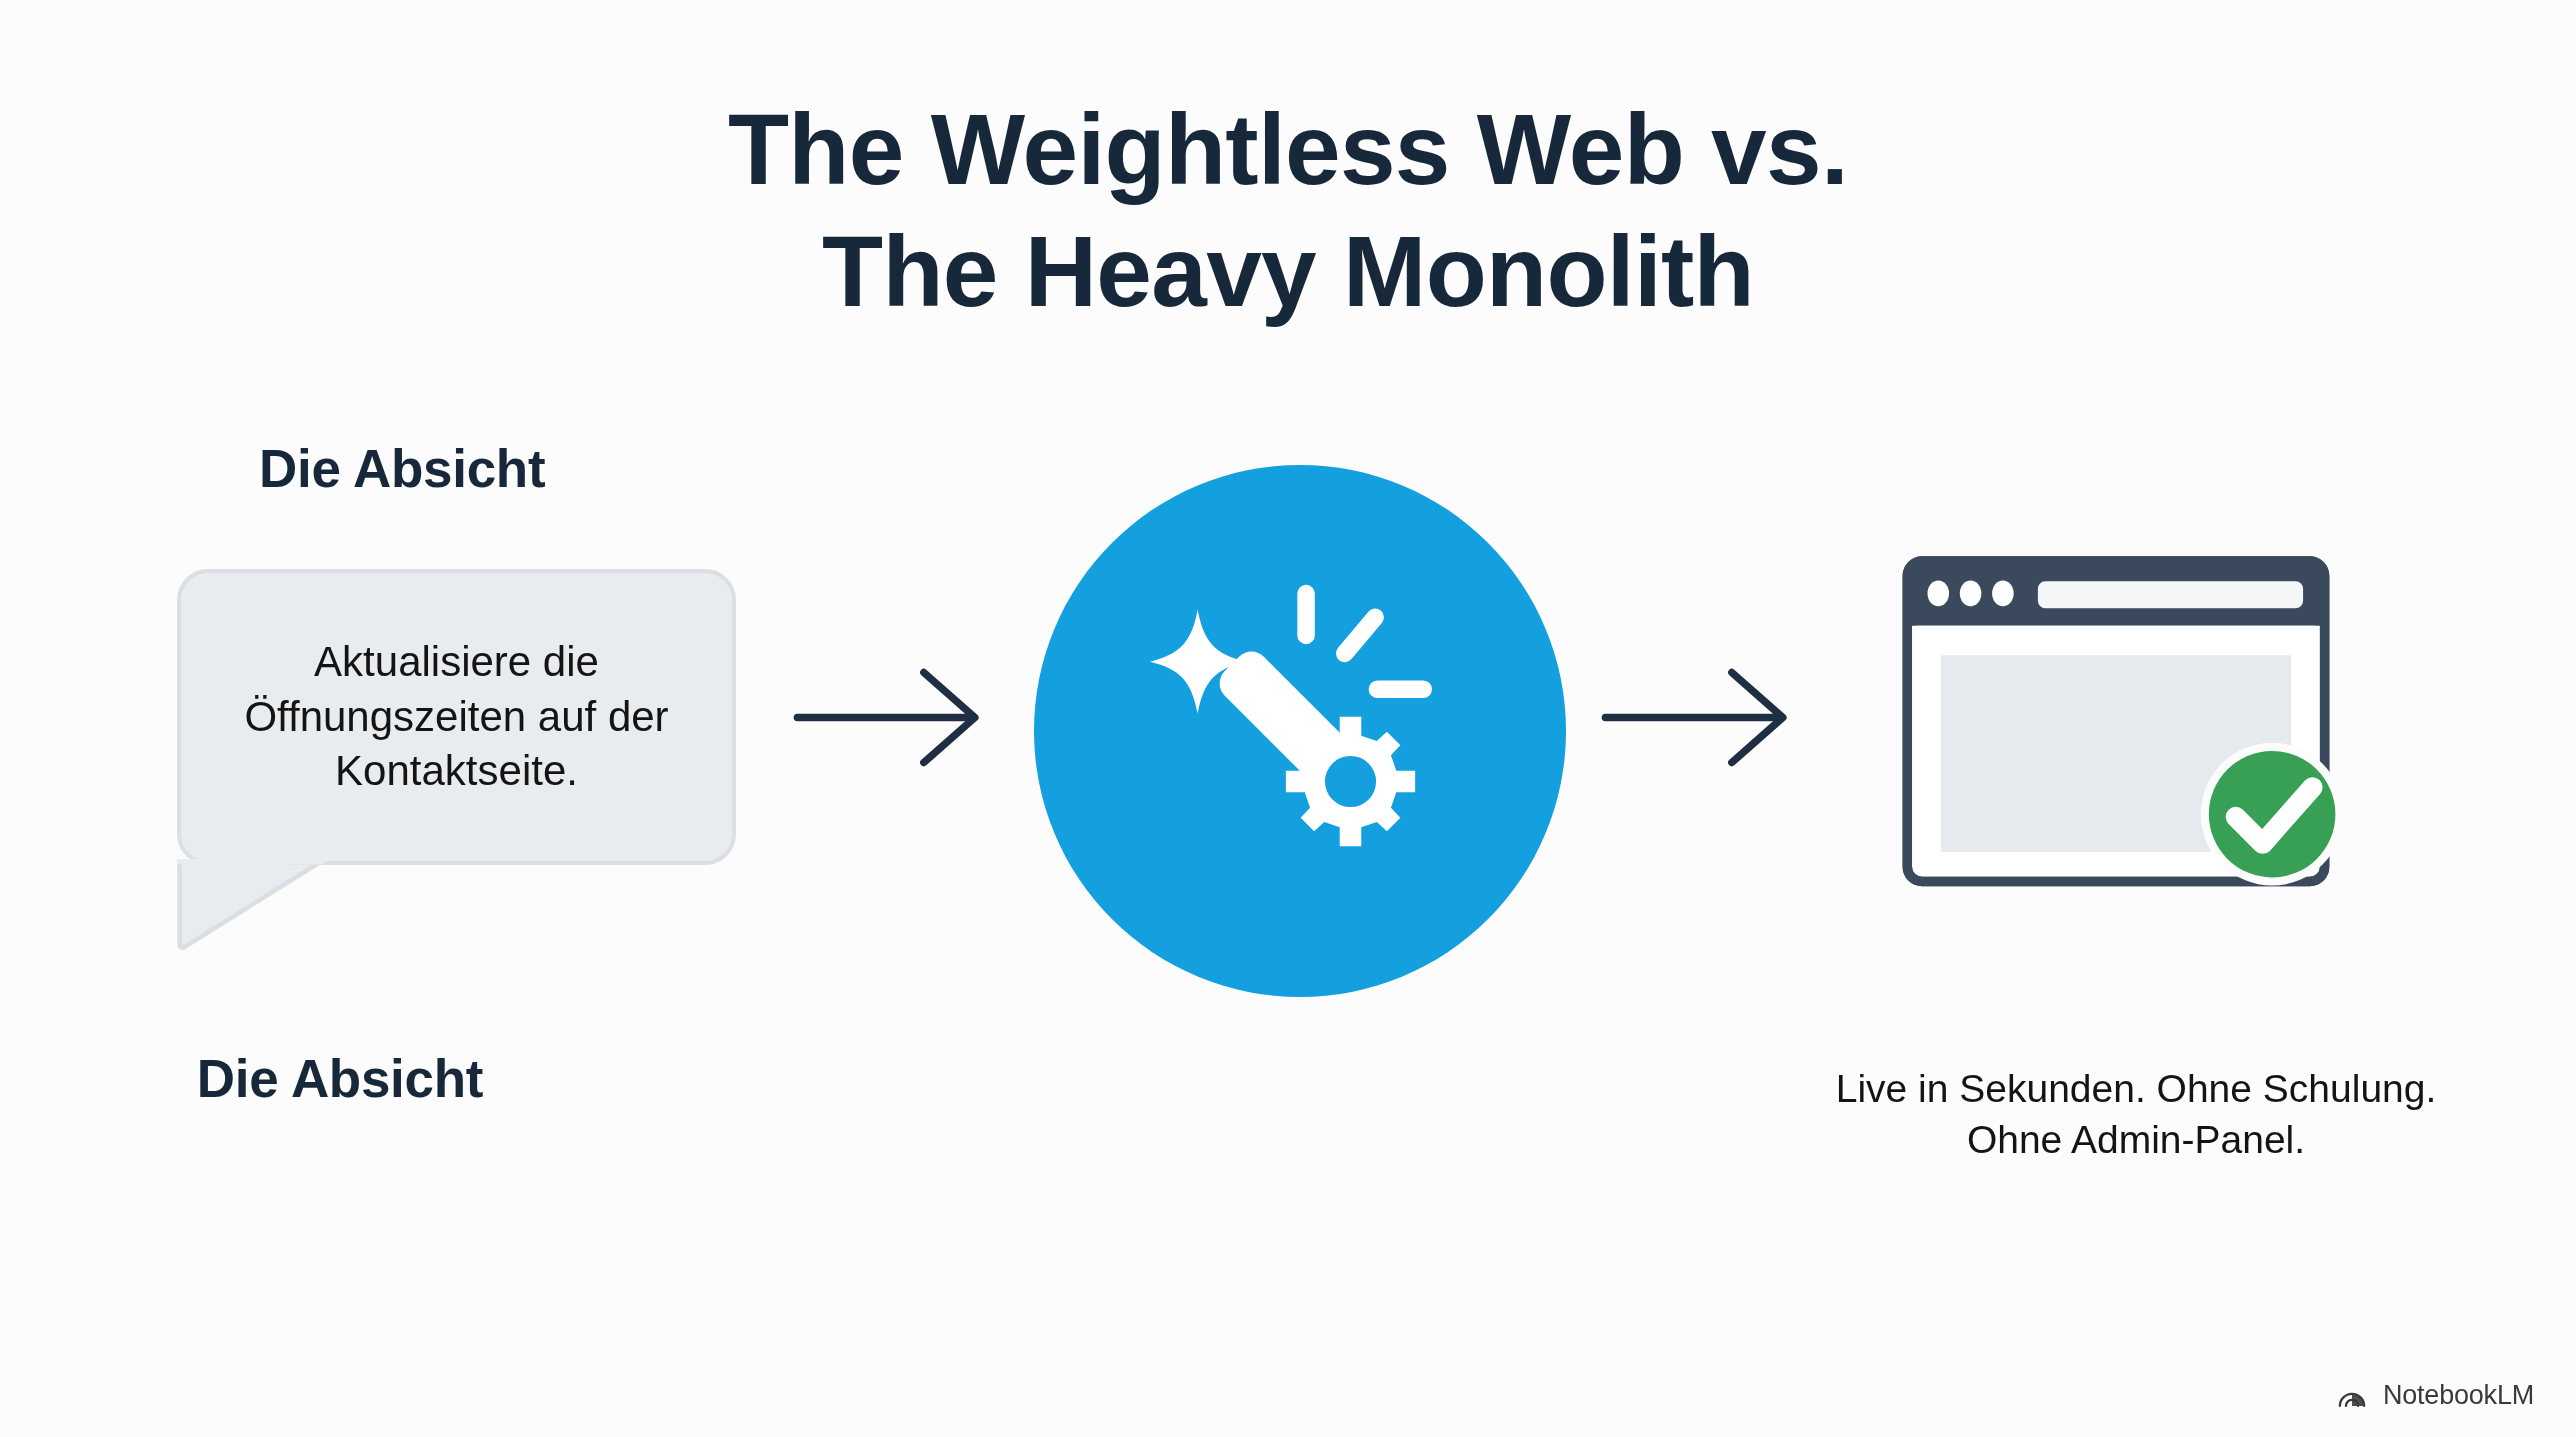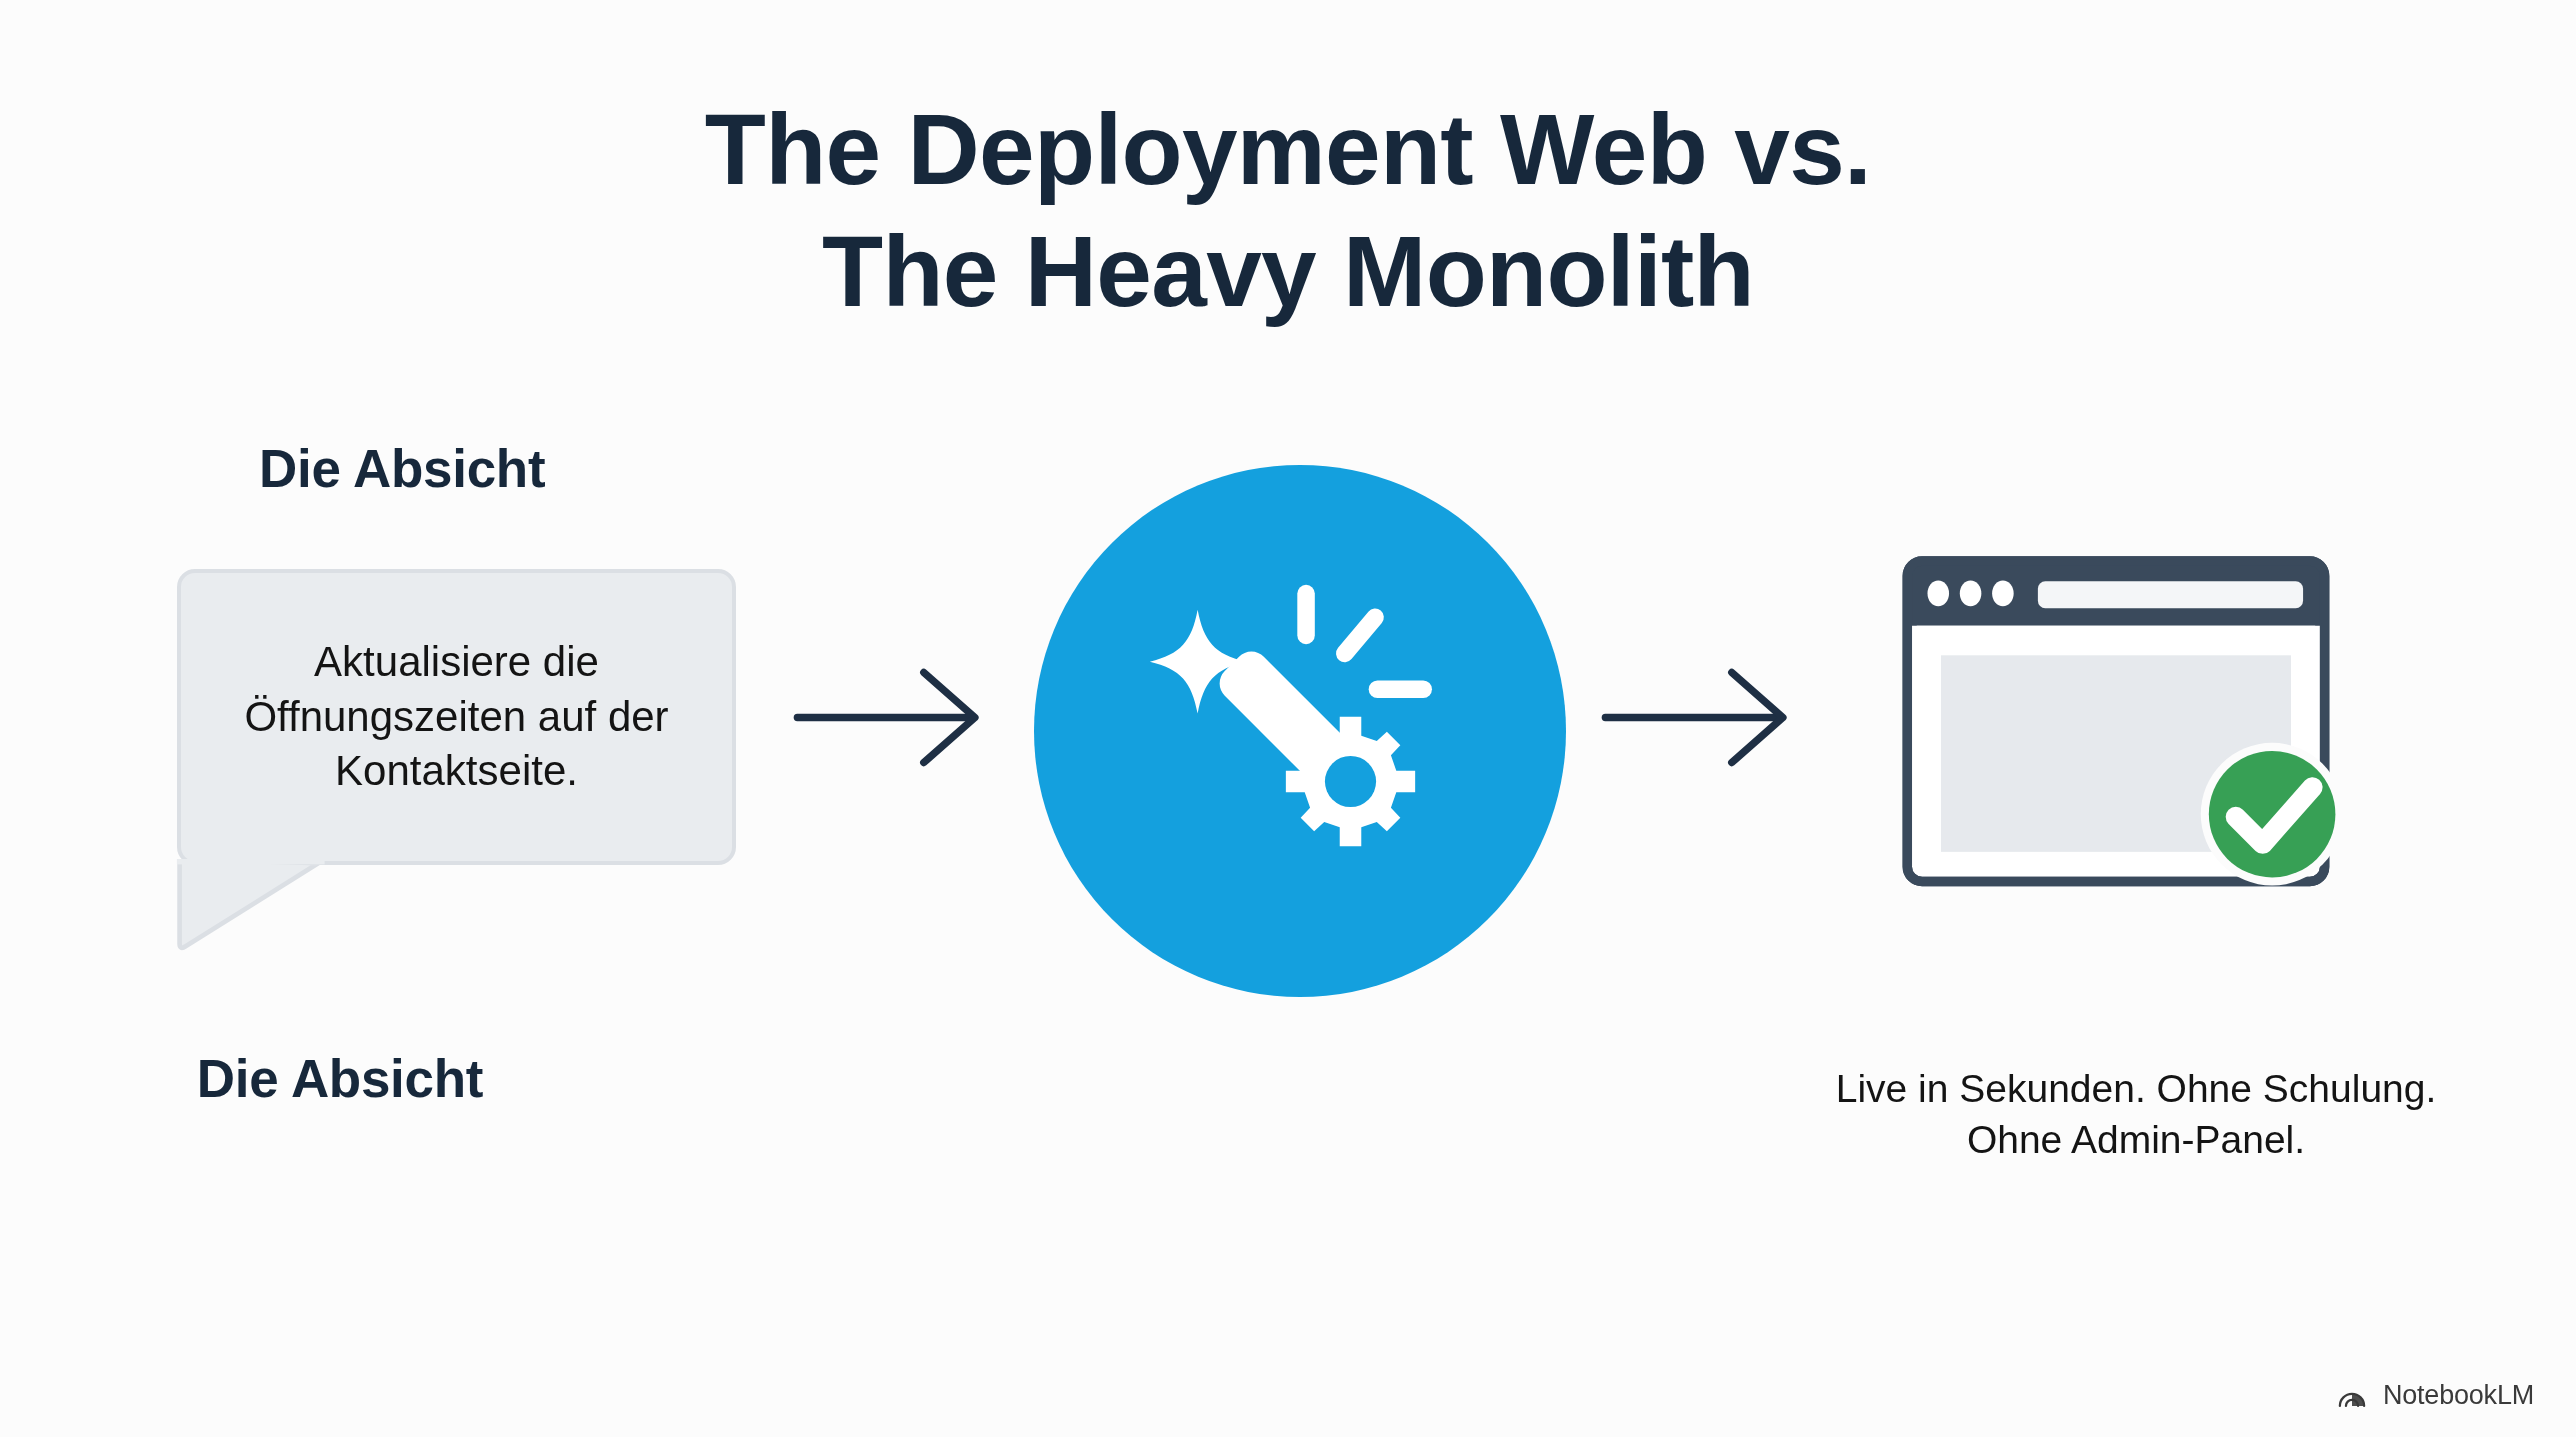--- a/index.html
+++ b/index.html
@@ -40,21 +40,21 @@
   .bubble-wrap{
     position:absolute;
     left:177px; top:569px;
     width:559px; height:364px;
   }
   .bubble{
     position:absolute;left:0;top:0;
     width:559px;height:296px;
     background:#E9ECEF;
     border:4px solid #DBDFE4;
-    border-radius:18px;
+    border-radius:31px;
     box-sizing:border-box;
     display:flex;align-items:center;justify-content:center;
   }
   .bubble-text{
     color:#141414;
     font-size:42px;
     line-height:1.30;
     text-align:center;
     padding:0 32px;
   }
@@ -114,21 +114,21 @@
     opacity:.92;
   }
   .watermark .wm-label{letter-spacing:-0.2px;}
 </style>
 </head>
 <body>
 
 <div class="stage">
 
   <div class="title">
-    <span>The Deployment Web vs.</span>
+    <span>The Weightless Web vs.</span>
     <span>The Heavy Monolith</span>
   </div>
 
   <div class="intent-heading">Die Absicht</div>
 
   <div class="bubble-wrap">
     <div class="bubble">
       <div class="bubble-text">Aktualisiere die Öffnungszeiten auf der Kontaktseite.</div>
     </div>
     <svg class="bubble-tail" viewBox="0 0 260 140">

